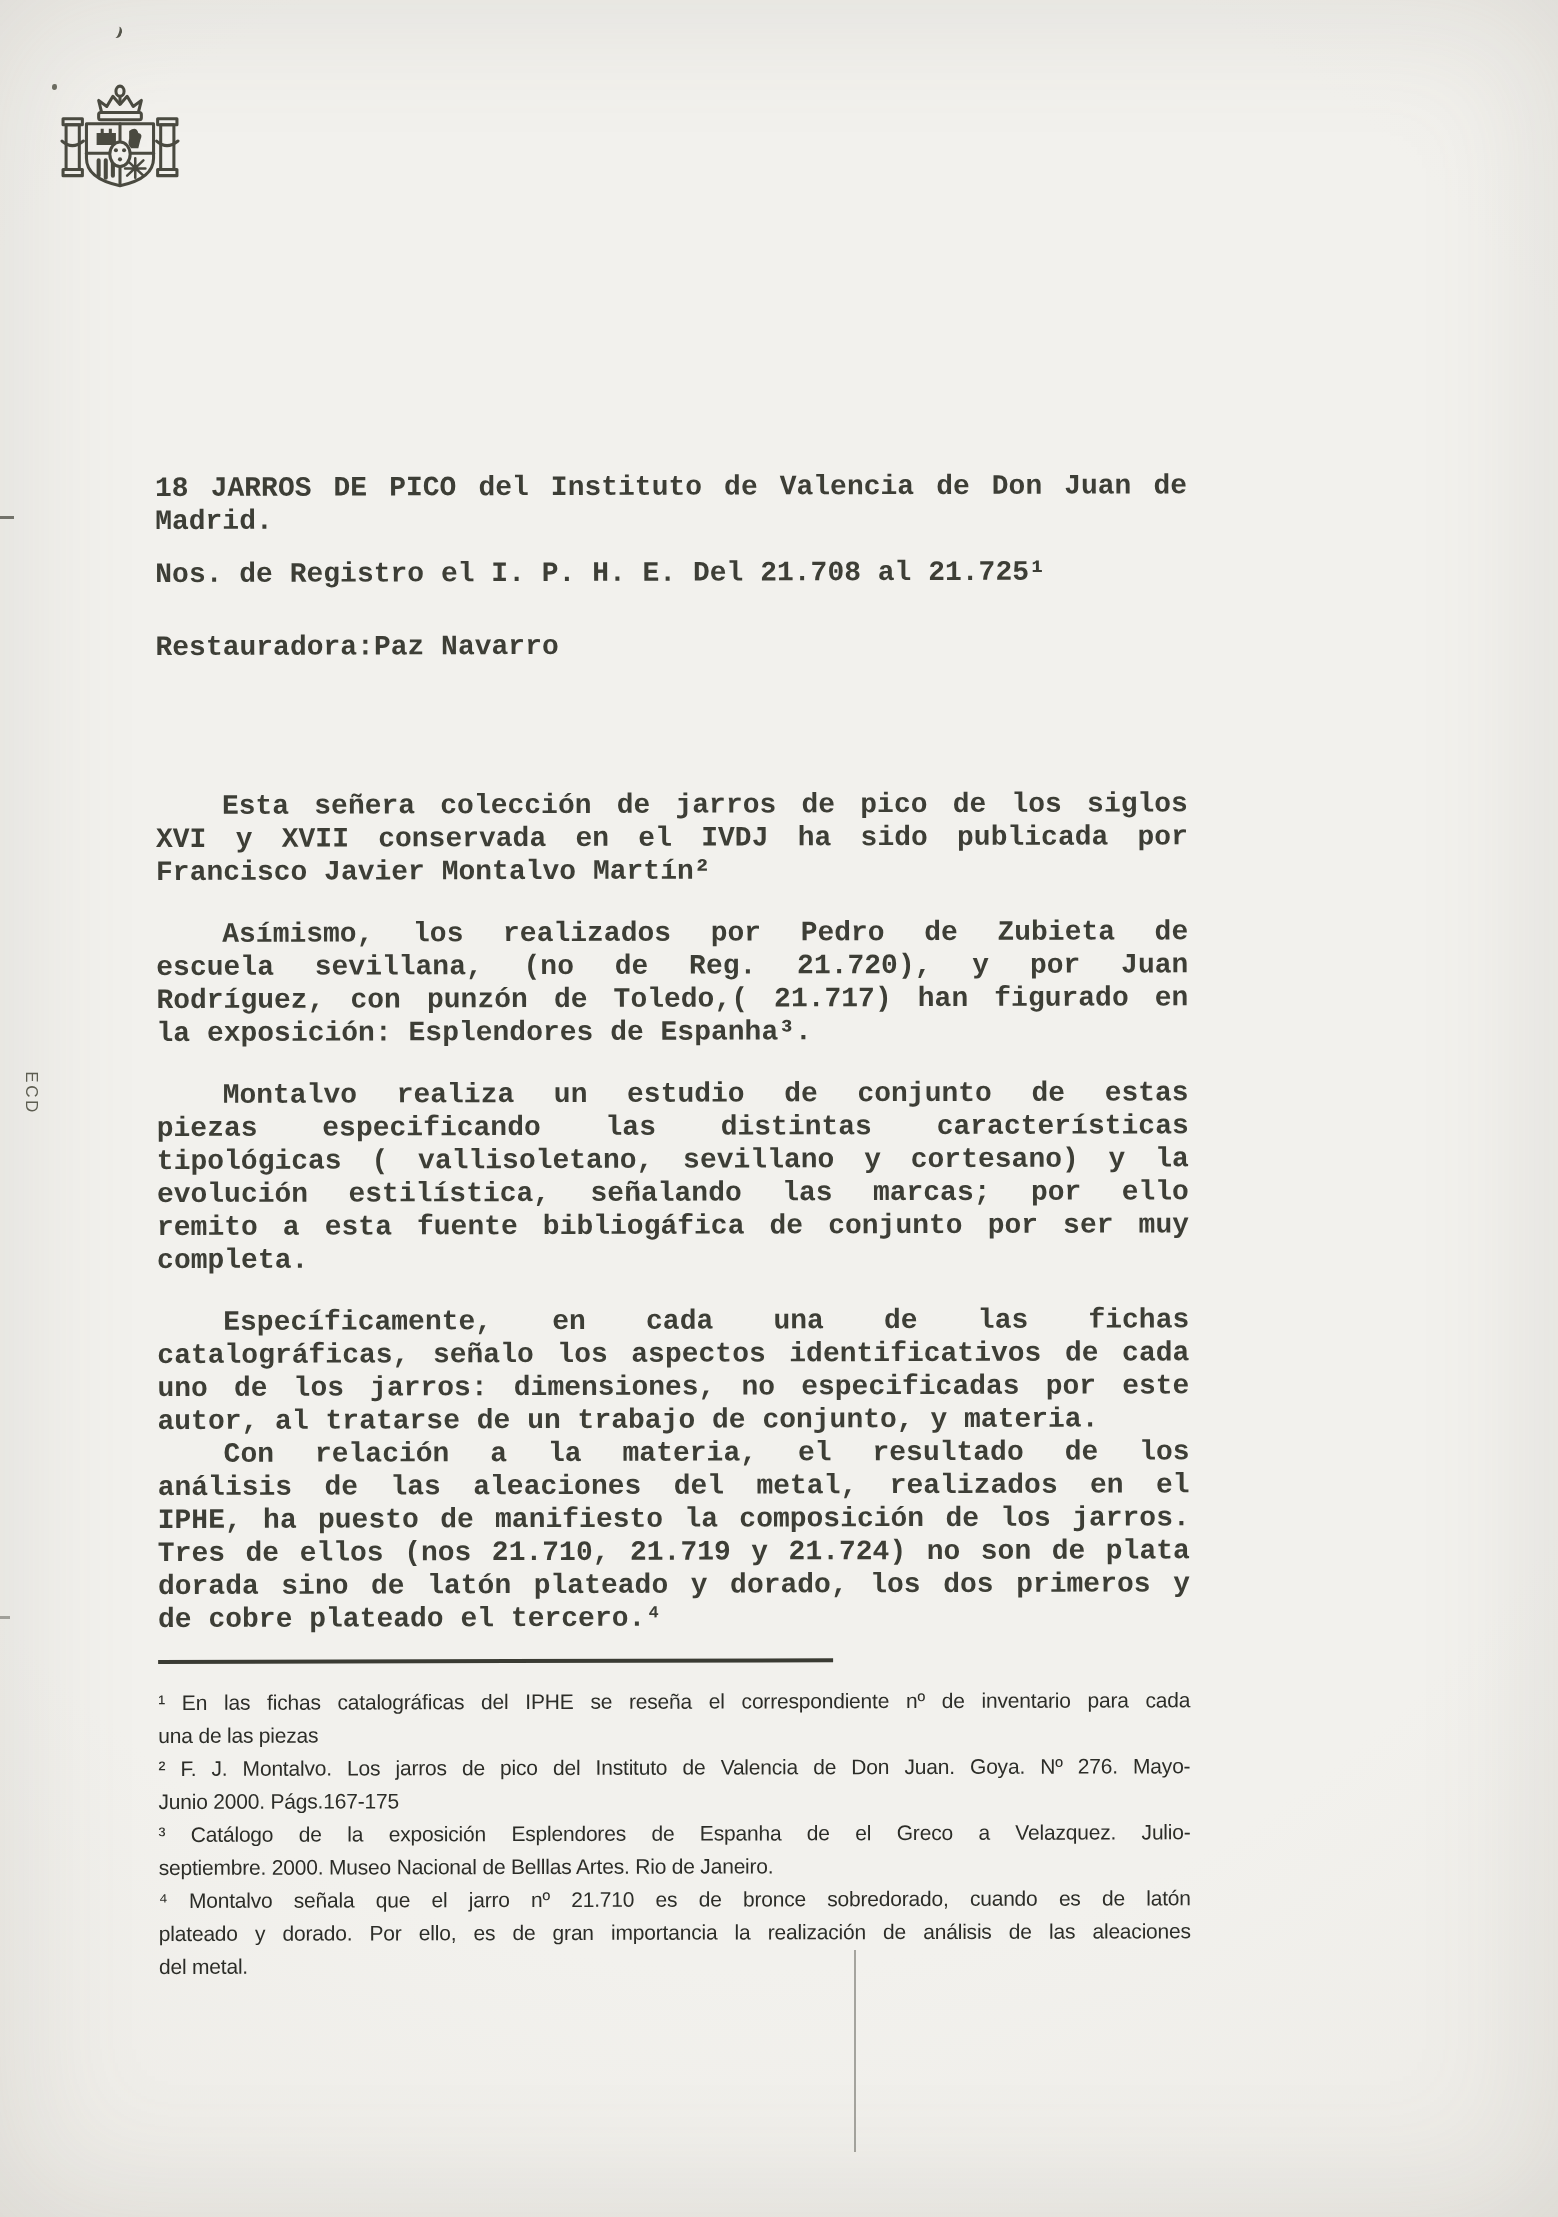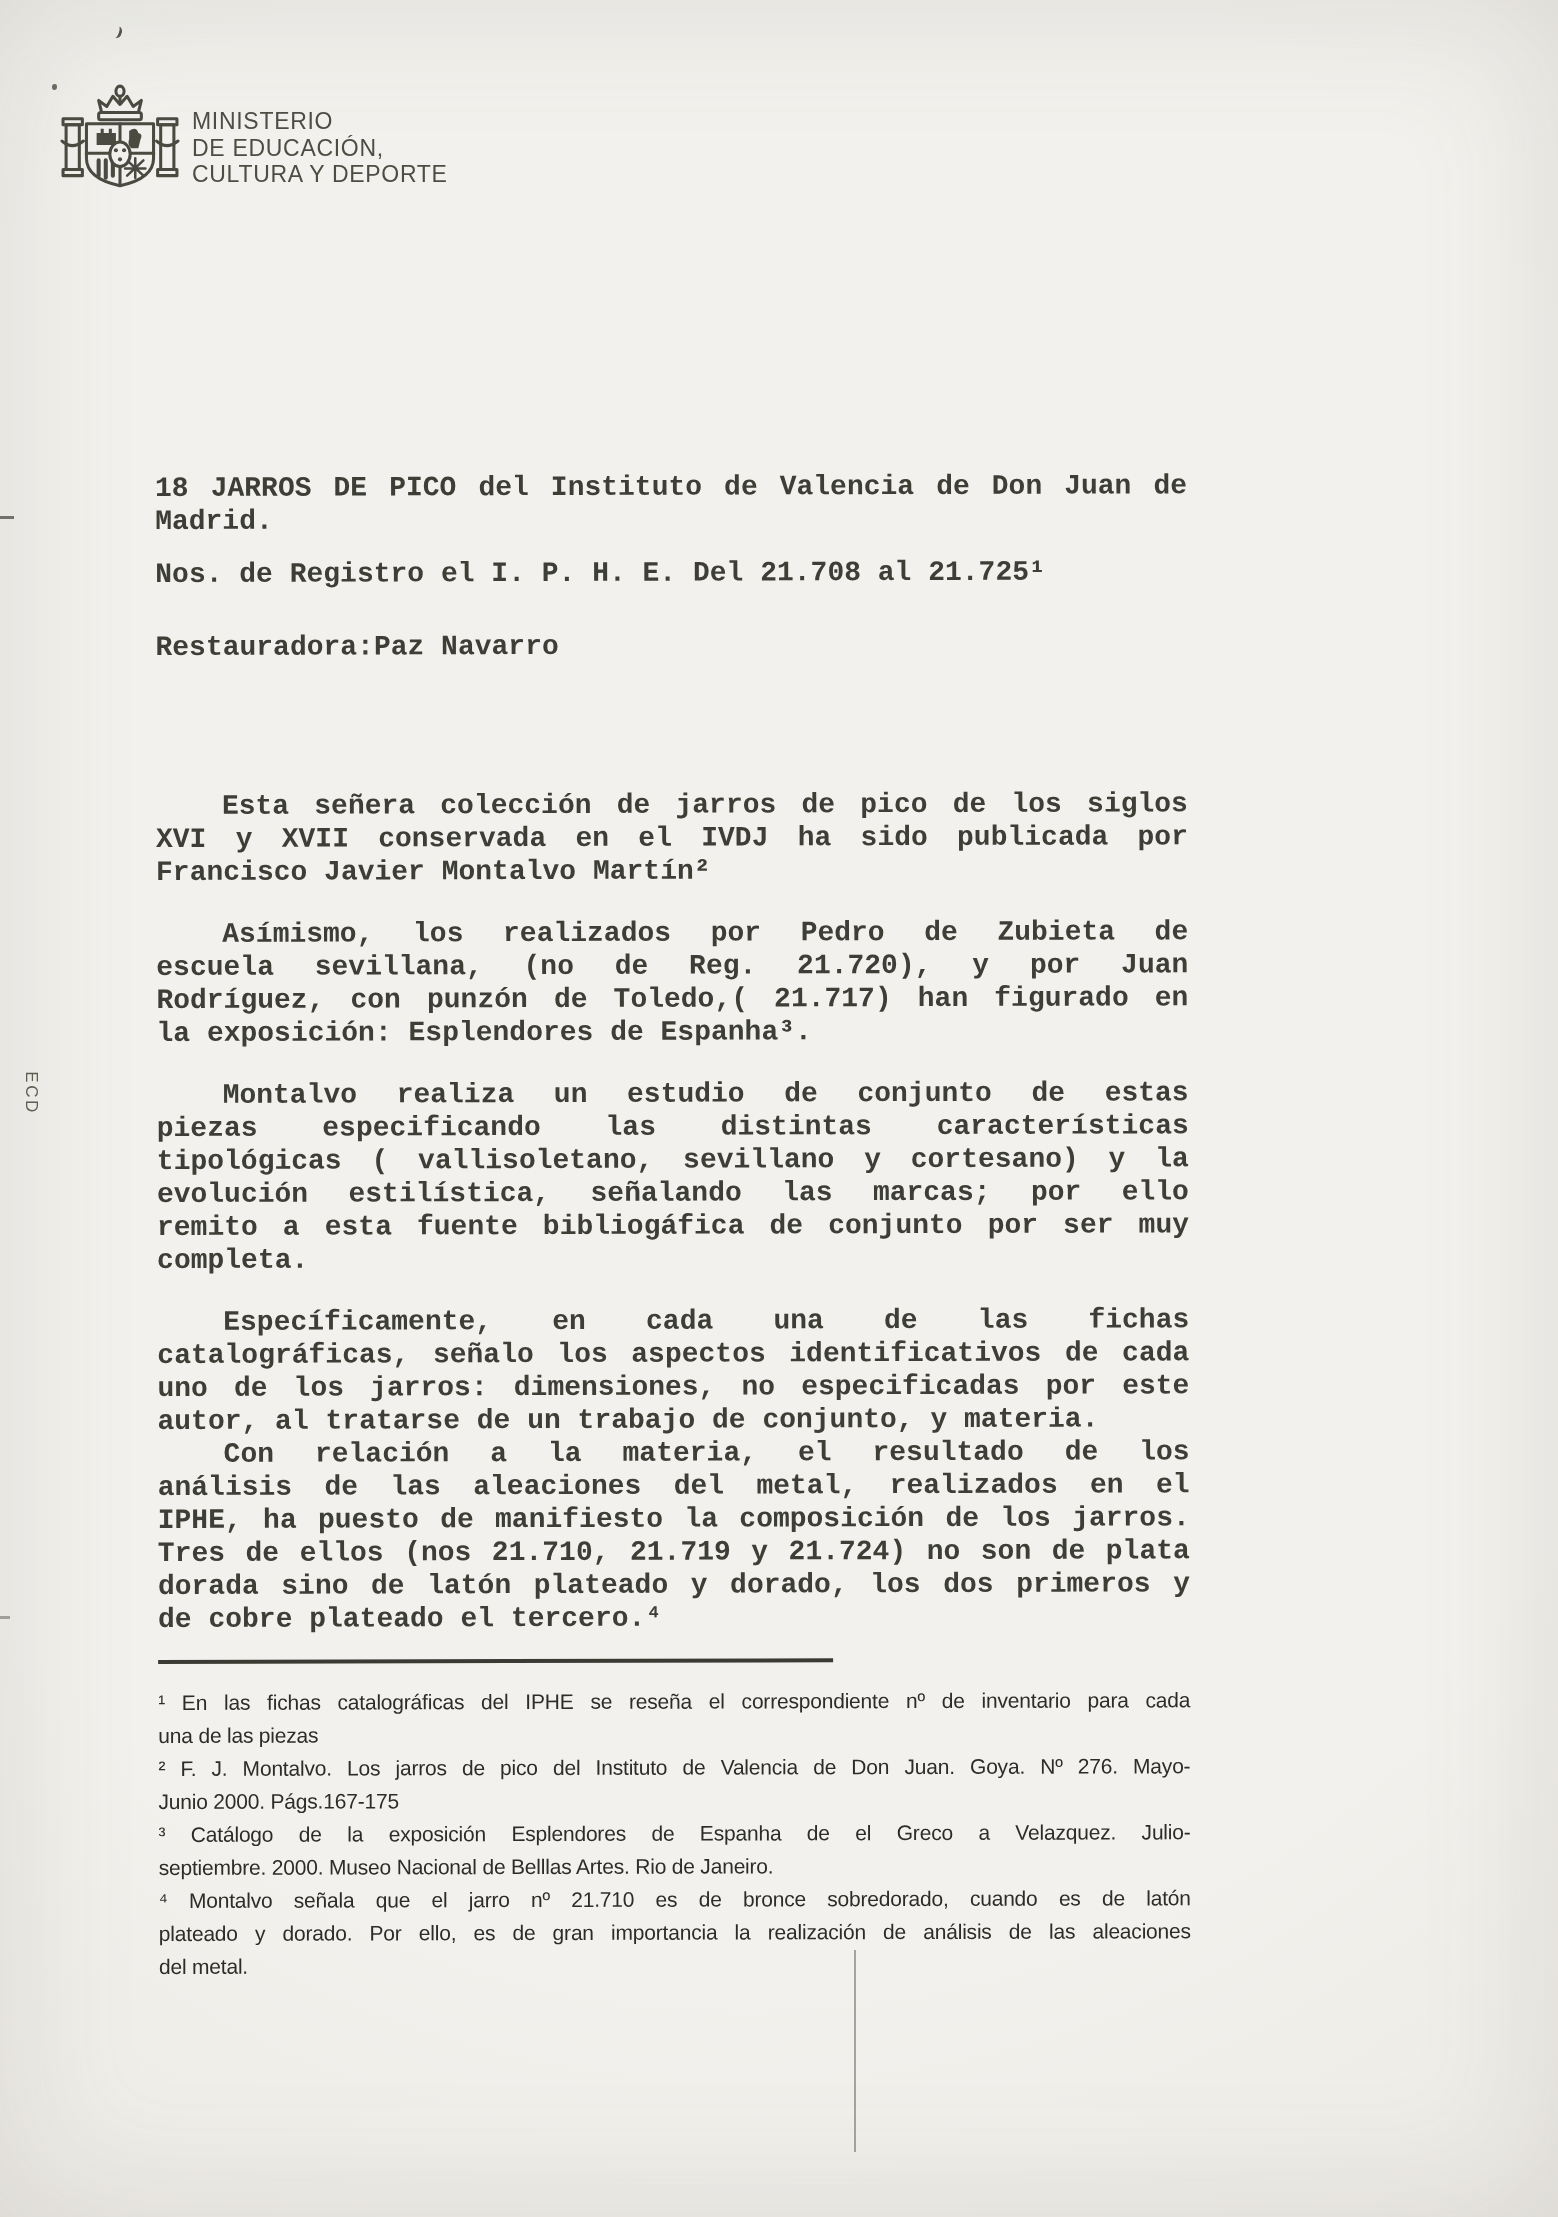--- a/index.html
+++ b/index.html
@@ -88,25 +88,20 @@
         <path d="M68 52 q7 -5 9 2 q5 1 2 7 l-2 8 h-7 q-4 -3 -2 -9 z" fill="#4a4a40" stroke="none"></path>
         <path d="M38 81 v15 M45 81 v17 M52 81 v15" stroke-width="4"></path>
         <path d="M66 81 l16 15 M82 81 l-16 15 M74 79 v19 M64 89 h20" stroke-width="2.5"></path>
         <ellipse cx="59" cy="75" rx="10" ry="12" fill="#f1f0ec"></ellipse>
         <circle cx="55" cy="71" r="2" fill="#4a4a40" stroke="none"></circle>
         <circle cx="63" cy="71" r="2" fill="#4a4a40" stroke="none"></circle>
         <circle cx="59" cy="80" r="2" fill="#4a4a40" stroke="none"></circle>
       </g>
     </svg>
   </div>
-  <div class="ministry">
-    <div>MINISTERIO</div>
-    <div>DE EDUCACIÓN,</div>
-    <div>CULTURA Y DEPORTE</div>
-  </div>
 
   <div class="ecd-wrap">
     <span class="ecd">ECD</span>
   </div>
 
   <main>
     <div class="mono">
       <div>
         <div class="tl">18 JARROS DE PICO del Instituto de Valencia de Don Juan de</div>
         <div class="tl last">Madrid.</div>

